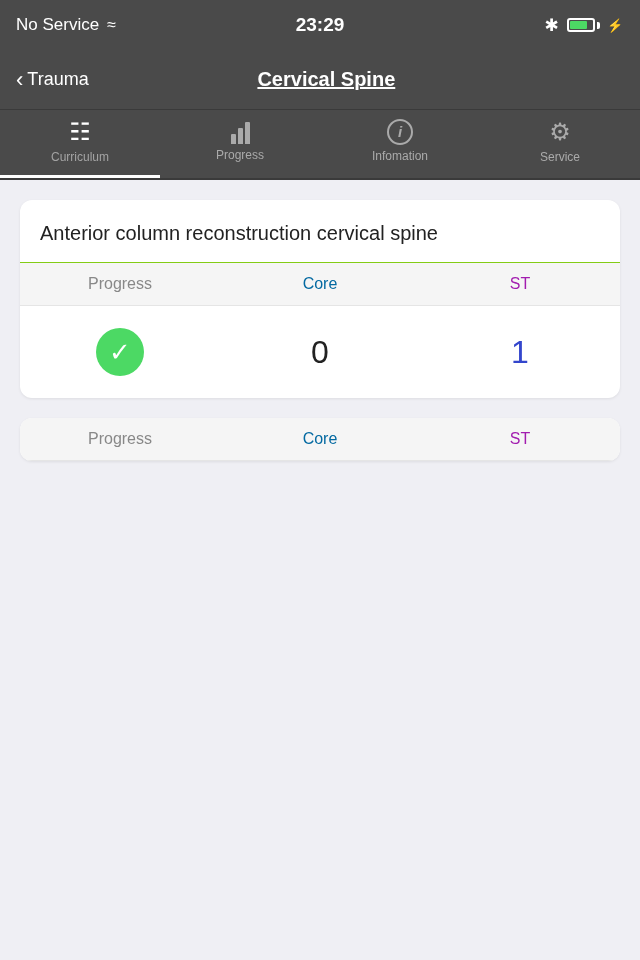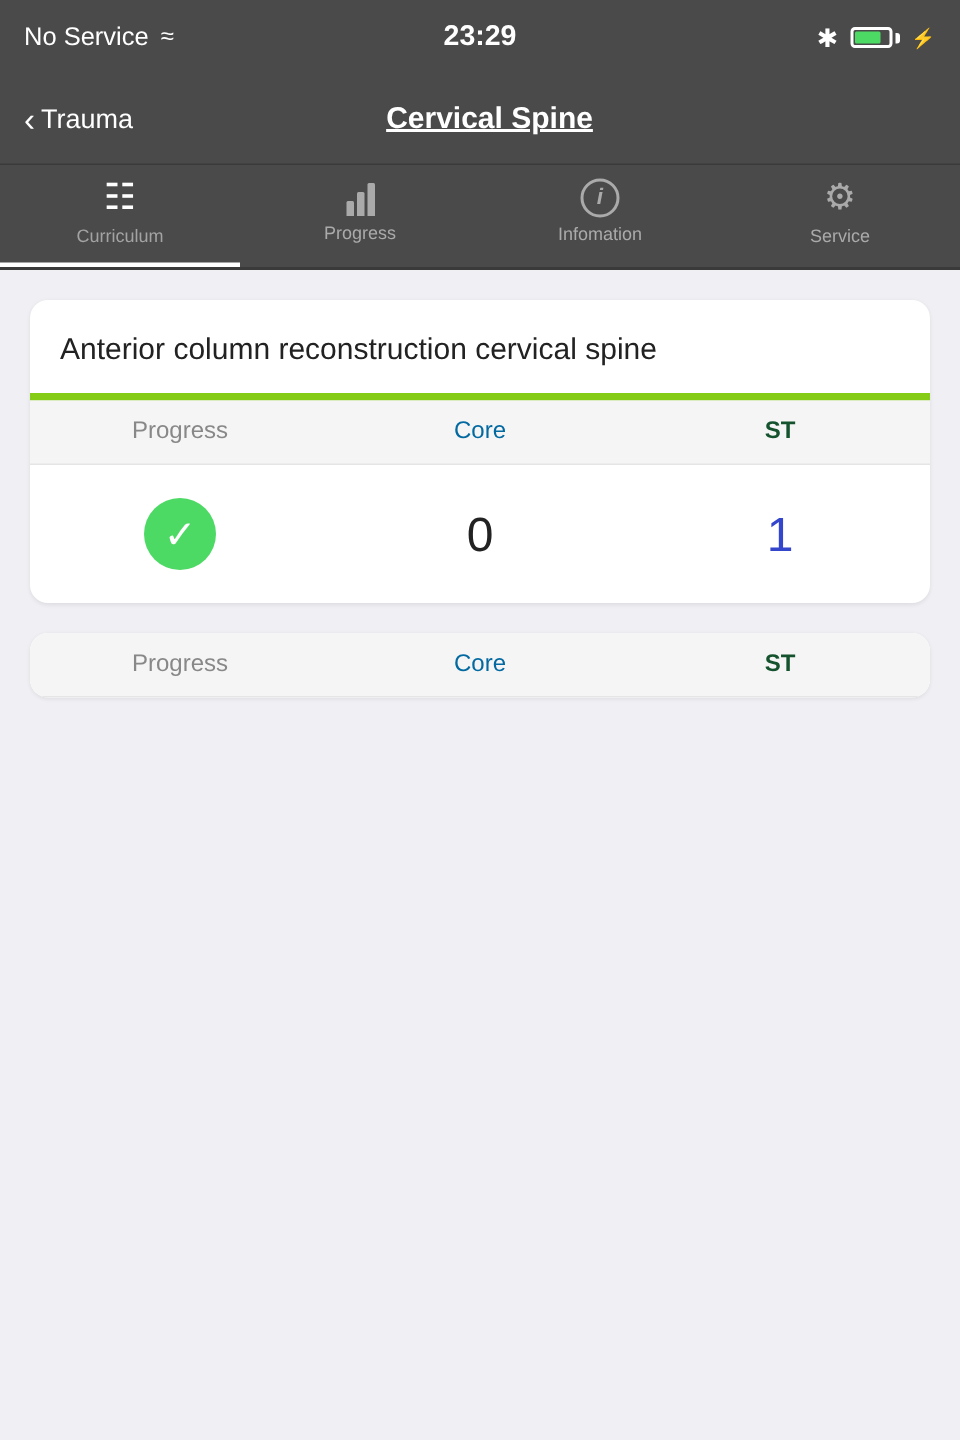--- a/index.html
+++ b/index.html
@@ -156,21 +156,21 @@
       margin: 0 20px;
       overflow: hidden;
       box-shadow: 0 1px 3px rgba(0,0,0,0.08);
     }
     .card-title {
       padding: 20px 20px 16px;
       font-size: 20px;
       color: #222;
       font-weight: 400;
       line-height: 1.3;
-      border-bottom: 5px solid #84cc16;
+      border-bottom: 1px solid #84cc16;
     }
 
     
     .table-header {
       display: flex;
       background: #f5f5f5;
       border-bottom: 1px solid #e5e5e5;
       padding: 12px 0;
     }
     .col-progress {
@@ -182,22 +182,22 @@
     .col-core {
       flex: 1;
       text-align: center;
       font-size: 16px;
       color: #0369a1;
     }
     .col-st {
       flex: 1;
       text-align: center;
       font-size: 16px;
-      color: #14532d;
-      font-weight: 700;
+      color: #a21caf;
+      font-weight: 400;
     }
 
     
     .table-row {
       display: flex;
       align-items: center;
       padding: 22px 0;
     }
     .cell-progress {
       flex: 1;

